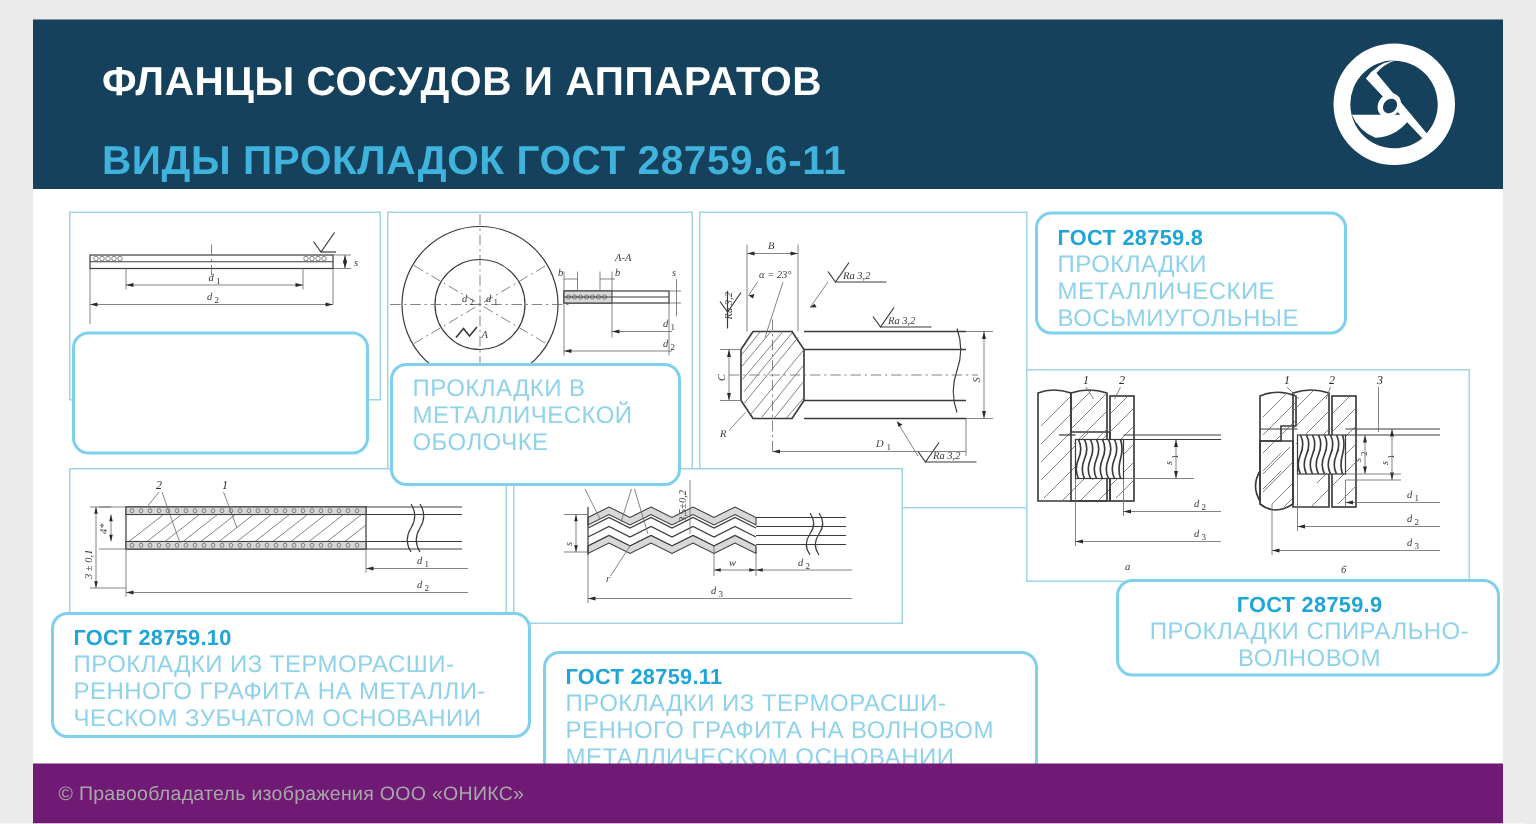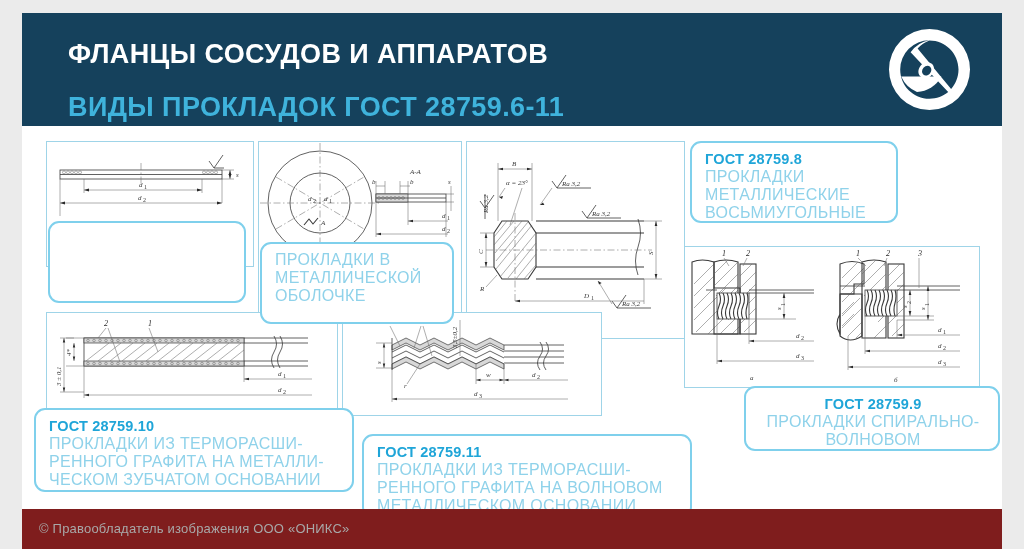--- a/index.html
+++ b/index.html
@@ -27,21 +27,21 @@
   }
   .logo{position:absolute;right:30px;top:14px;width:85px;height:85px;}
 
   
   .sheet{
     position:absolute;left:22px;top:126px;width:980px;height:383px;
     background:#ffffff;
   }
   .footer{
     position:absolute;left:22px;top:509px;width:980px;height:40px;
-    background:#7f1d1d;
+    background:#701a75;
   }
   .footer .copy{
     position:absolute;left:17px;top:12px;
     color:#a8a8a8;font-size:13px;letter-spacing:.2px;white-space:nowrap;
   }
 
   
   .framebox{
     position:absolute;border:1px solid #9fd4e8;background:#ffffff;
   }

